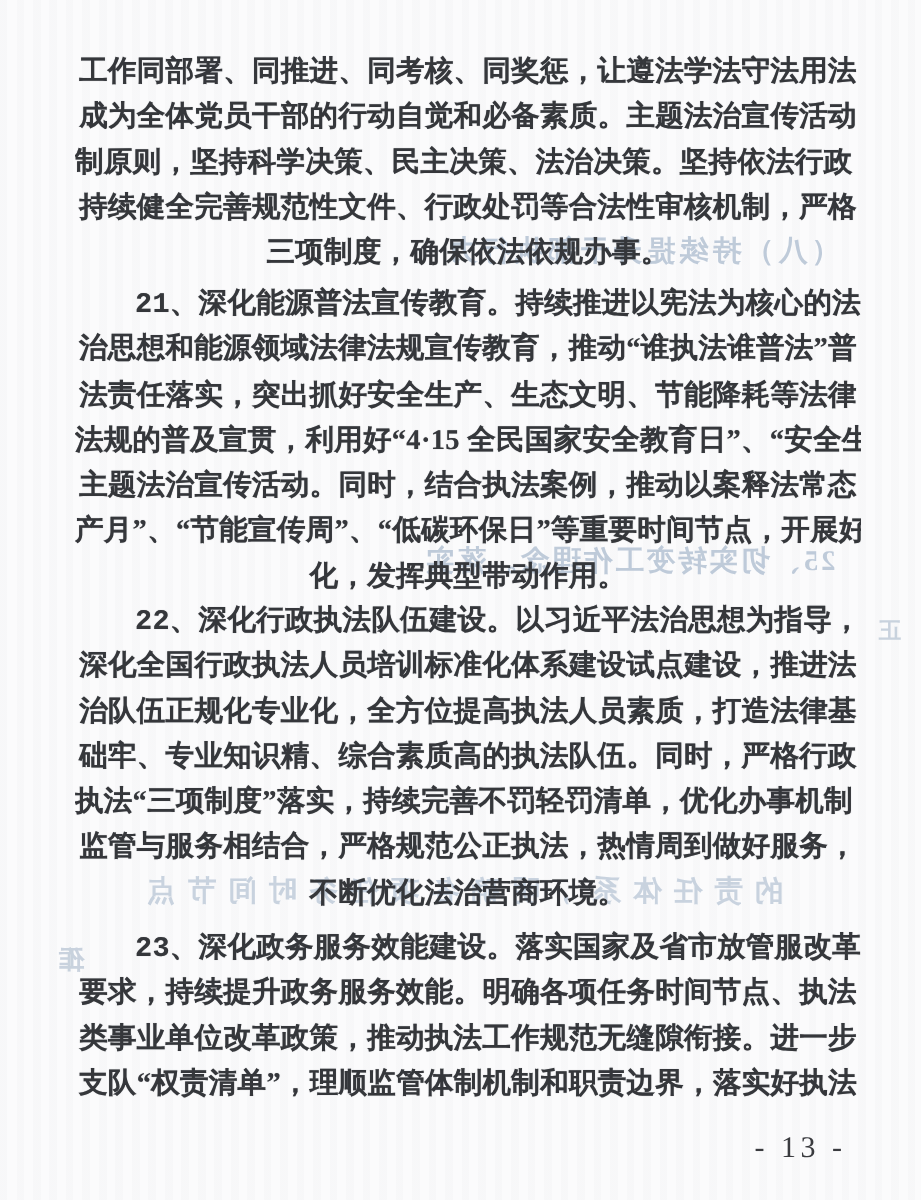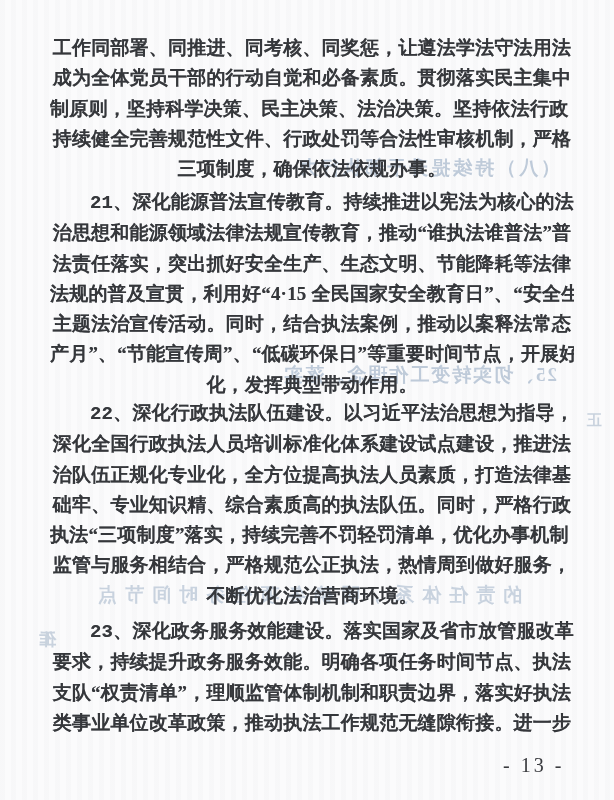--- a/index.html
+++ b/index.html
@@ -48,21 +48,21 @@
 <div class="page">
 
   <span class="bleed" style="top:157px; left:296px; letter-spacing:3px;">（八）持续提升干部执行力</span>
   <span class="bleed" style="top:364px; left:282px; letter-spacing:2px;">25、切实转变工作理念。落实</span>
   <span class="bleed" style="top:584px; left:90px; letter-spacing:8px; opacity:0.7;">的责任体系，明确各项任务时间节点</span>
   <span class="bleed-frag-v" style="top:618px; left:36px;">工作</span>
   <span class="bleed-frag-v" style="top:402px; left:585px; font-size:15px;">正</span>
 
   <div class="para" style="top:33px">
     <div class="line">工作同部署、同推进、同考核、同奖惩，让遵法学法守法用法</div>
-    <div class="line">成为全体党员干部的行动自觉和必备素质。贯彻落实民主集中</div>
+    <div class="line">成为全体党员干部的行动自觉和必备素质。主题法治宣传活动</div>
     <div class="line">制原则，坚持科学决策、民主决策、法治决策。坚持依法行政，</div>
     <div class="line">持续健全完善规范性文件、行政处罚等合法性审核机制，严格</div>
     <div class="line">三项制度，确保依法依规办事。</div>
   </div>
 
   <div class="para" style="top:188px">
     <div class="line first-indent">21、深化能源普法宣传教育。持续推进以宪法为核心的法</div>
     <div class="line">治思想和能源领域法律法规宣传教育，推动“谁执法谁普法”普</div>
     <div class="line">法责任落实，突出抓好安全生产、生态文明、节能降耗等法律</div>
     <div class="line">法规的普及宣贯，利用好“4·15 全民国家安全教育日”、“安全生</div>
@@ -77,19 +77,19 @@
     <div class="line">治队伍正规化专业化，全方位提高执法人员素质，打造法律基</div>
     <div class="line">础牢、专业知识精、综合素质高的执法队伍。同时，严格行政</div>
     <div class="line">执法“三项制度”落实，持续完善不罚轻罚清单，优化办事机制，</div>
     <div class="line">监管与服务相结合，严格规范公正执法，热情周到做好服务，</div>
     <div class="line">不断优化法治营商环境。</div>
   </div>
 
   <div class="para" style="top:617px">
     <div class="line first-indent">23、深化政务服务效能建设。落实国家及省市放管服改革</div>
     <div class="line">要求，持续提升政务服务效能。明确各项任务时间节点、执法</div>
+    <div class="line">类事业单位改革政策，推动执法工作规范无缝隙衔接。进一步</div>
     <div class="line">支队“权责清单”，理顺监管体制机制和职责边界，落实好执法</div>
-    <div class="line">类事业单位改革政策，推动执法工作规范无缝隙衔接。进一步</div>
   </div>
 
   <div class="page-number">- 13 -</div>
 
 </div>
 
 </body></html>

